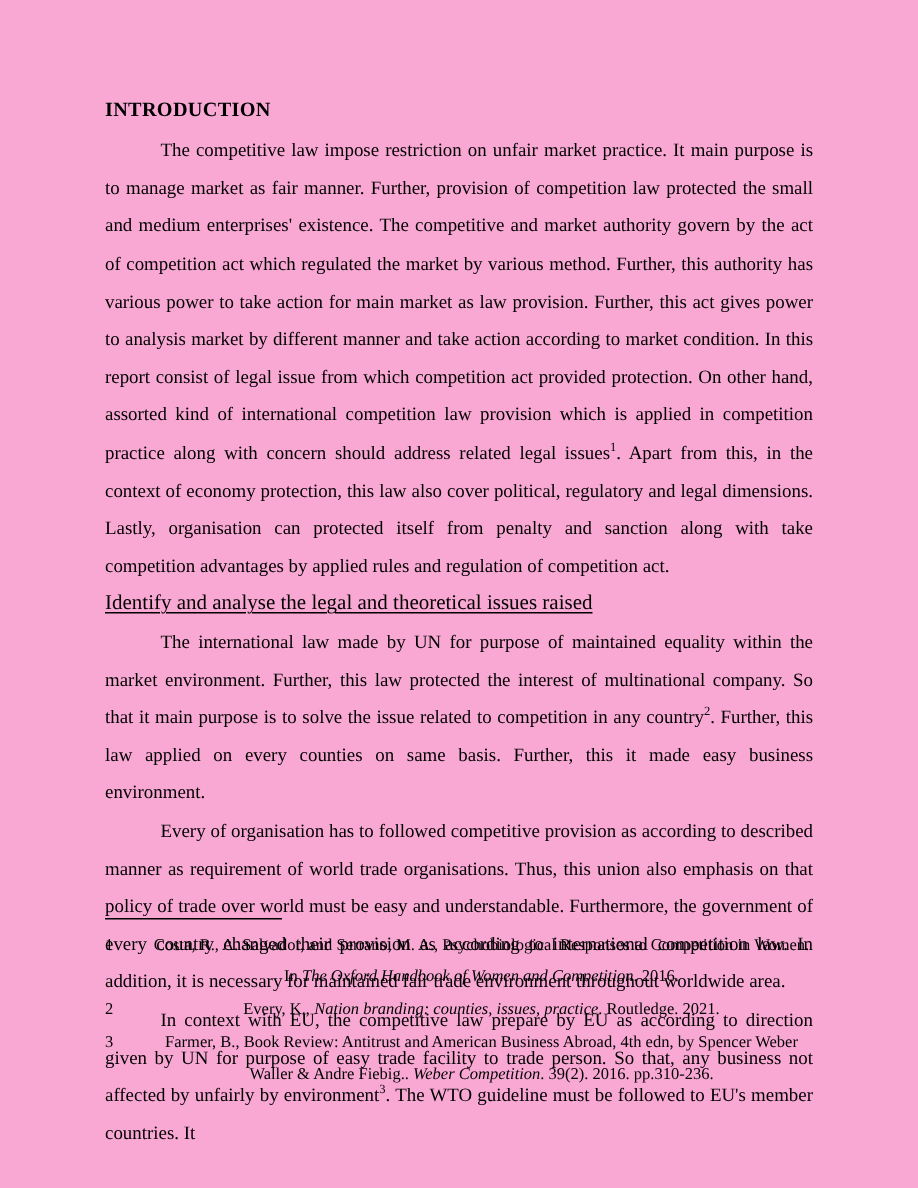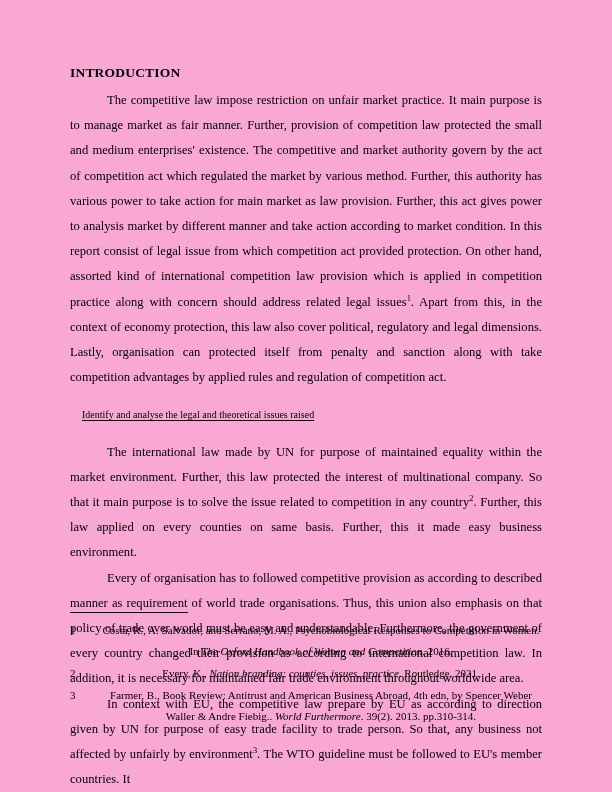--- a/index.html
+++ b/index.html
@@ -33,25 +33,25 @@
   p.body-para {
     font-size: 12.6px;
     line-height: 25.2px;
     text-align: justify;
     text-justify: inter-word;
     margin: 0;
     text-indent: 37px;
     hyphens: none;
   }
   .subheading {
-    font-size: 10px;
+    font-size: 14px;
     line-height: 25.2px;
     text-decoration: underline;
     text-underline-offset: 2px;
-    margin: 12px;
+    margin: 0;
     text-align: left;
   }
   sup.fn-ref {
     font-size: 8.4px;
     vertical-align: super;
     line-height: 0;
   }
   .footnotes {
     position: absolute;
     left: 70px;
@@ -110,17 +110,17 @@
       <div class="fn-text"><span>Costa, R., A. Salvador, and Serrano, M. A., Psychobiological Responses to Competition in Women. In </span><span class="it">The Oxford Handbook of Women and Competition</span><span>.  2016.</span></div>
     </div>
 
     <div class="fn-item">
       <div class="fn-num">2</div>
       <div class="fn-text"><span>Every, K., </span><span class="it">Nation branding: counties, issues, practice</span><span>. Routledge.  2021.</span></div>
     </div>
 
     <div class="fn-item">
       <div class="fn-num">3</div>
-      <div class="fn-text"><span>Farmer, B., Book Review: Antitrust and American Business Abroad, 4th edn, by Spencer Weber Waller &amp; Andre Fiebig.. </span><span class="it">World Furthermore</span><span>. 39(2). 2013. pp.310-314.</span></div>
+      <div class="fn-text"><span>Farmer, B., Book Review: Antitrust and American Business Abroad, 4th edn, by Spencer Weber Waller &amp; Andre Fiebig.. </span><span class="it">Weber Competition</span><span>. 39(2). 2016. pp.310-236.</span></div>
     </div>
   </div>
 
 </div>
 
 </body></html>

